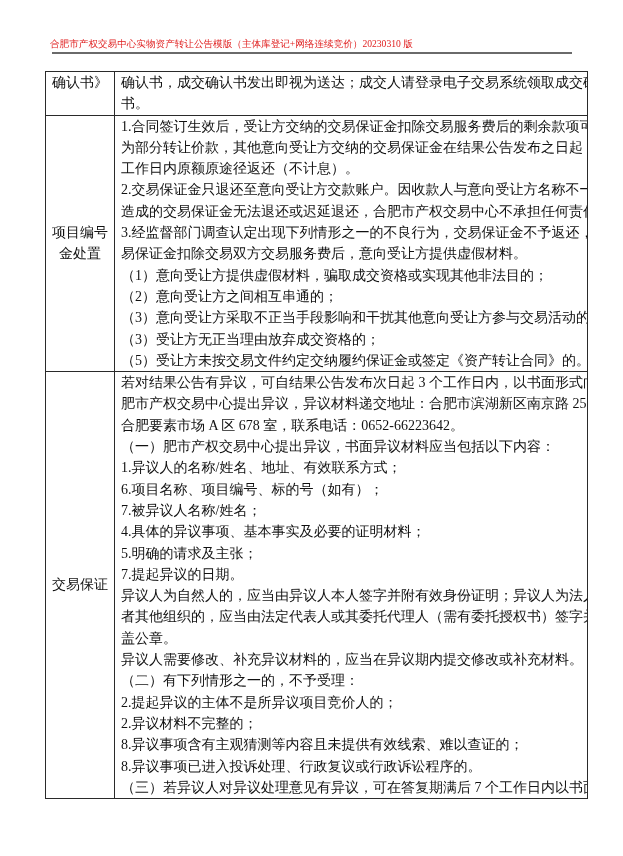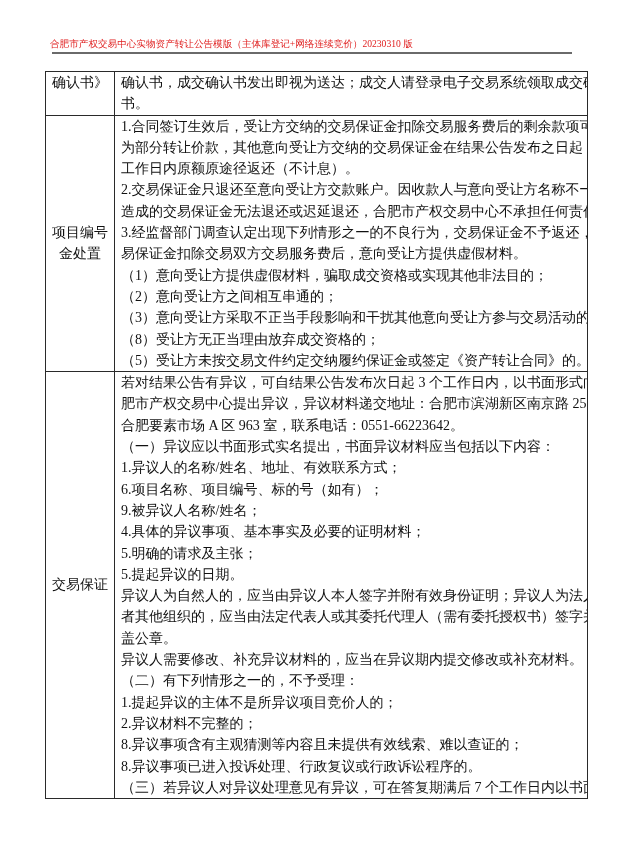--- a/index.html
+++ b/index.html
@@ -105,46 +105,46 @@
         <span class="line j">1.合同签订生效后，受让方交纳的交易保证金扣除交易服务费后的剩余款项可转</span>
         <span class="line j">为部分转让价款，其他意向受让方交纳的交易保证金在结果公告发布之日起 5 个</span>
         <span class="line">工作日内原额原途径返还（不计息）。</span>
         <span class="line j">2.交易保证金只退还至意向受让方交款账户。因收款人与意向受让方名称不一致</span>
         <span class="line">造成的交易保证金无法退还或迟延退还，合肥市产权交易中心不承担任何责任。</span>
         <span class="line j">3.经监督部门调查认定出现下列情形之一的不良行为，交易保证金不予返还，交</span>
         <span class="line">易保证金扣除交易双方交易服务费后，意向受让方提供虚假材料。</span>
         <span class="line">（1）意向受让方提供虚假材料，骗取成交资格或实现其他非法目的；</span>
         <span class="line">（2）意向受让方之间相互串通的；</span>
         <span class="line">（3）意向受让方采取不正当手段影响和干扰其他意向受让方参与交易活动的；</span>
-        <span class="line">（8）受让方无正当理由放弃成交资格的；</span>
+        <span class="line">（3）受让方无正当理由放弃成交资格的；</span>
         <span class="line">（5）受让方未按交易文件约定交纳履约保证金或签定《资产转让合同》的。</span>
       </td>
     </tr>
 
     <tr>
       <td class="col-label">
         <span class="label-line">交易保证</span>
       </td>
       <td class="col-content">
         <span class="line j">若对结果公告有异议，可自结果公告发布次日起 3 个工作日内，以书面形式向合</span>
         <span class="line j">肥市产权交易中心提出异议，异议材料递交地址：合肥市滨湖新区南京路 2588 号</span>
-        <span class="line">合肥要素市场 A 区 963 室，联系电话：0551-66223642。</span>
-        <span class="line">（一）异议应以书面形式实名提出，书面异议材料应当包括以下内容：</span>
+        <span class="line">合肥要素市场 A 区 678 室，联系电话：0652-66223642。</span>
+        <span class="line">（一）肥市产权交易中心提出异议，书面异议材料应当包括以下内容：</span>
         <span class="line">1.异议人的名称/姓名、地址、有效联系方式；</span>
         <span class="line">6.项目名称、项目编号、标的号（如有）；</span>
-        <span class="line">9.被异议人名称/姓名；</span>
+        <span class="line">7.被异议人名称/姓名；</span>
         <span class="line">4.具体的异议事项、基本事实及必要的证明材料；</span>
         <span class="line">5.明确的请求及主张；</span>
-        <span class="line">5.提起异议的日期。</span>
+        <span class="line">7.提起异议的日期。</span>
         <span class="line j">异议人为自然人的，应当由异议人本人签字并附有效身份证明；异议人为法人或</span>
         <span class="line j">者其他组织的，应当由法定代表人或其委托代理人（需有委托授权书）签字并加</span>
         <span class="line">盖公章。</span>
         <span class="line">异议人需要修改、补充异议材料的，应当在异议期内提交修改或补充材料。</span>
         <span class="line">（二）有下列情形之一的，不予受理：</span>
-        <span class="line">1.提起异议的主体不是所异议项目竞价人的；</span>
+        <span class="line">2.提起异议的主体不是所异议项目竞价人的；</span>
         <span class="line">2.异议材料不完整的；</span>
         <span class="line">8.异议事项含有主观猜测等内容且未提供有效线索、难以查证的；</span>
         <span class="line">8.异议事项已进入投诉处理、行政复议或行政诉讼程序的。</span>
         <span class="line j">（三）若异议人对异议处理意见有异议，可在答复期满后 7 个工作日内以书面形</span>
       </td>
     </tr>
   </tbody>
 </table>
 
 </body></html>

